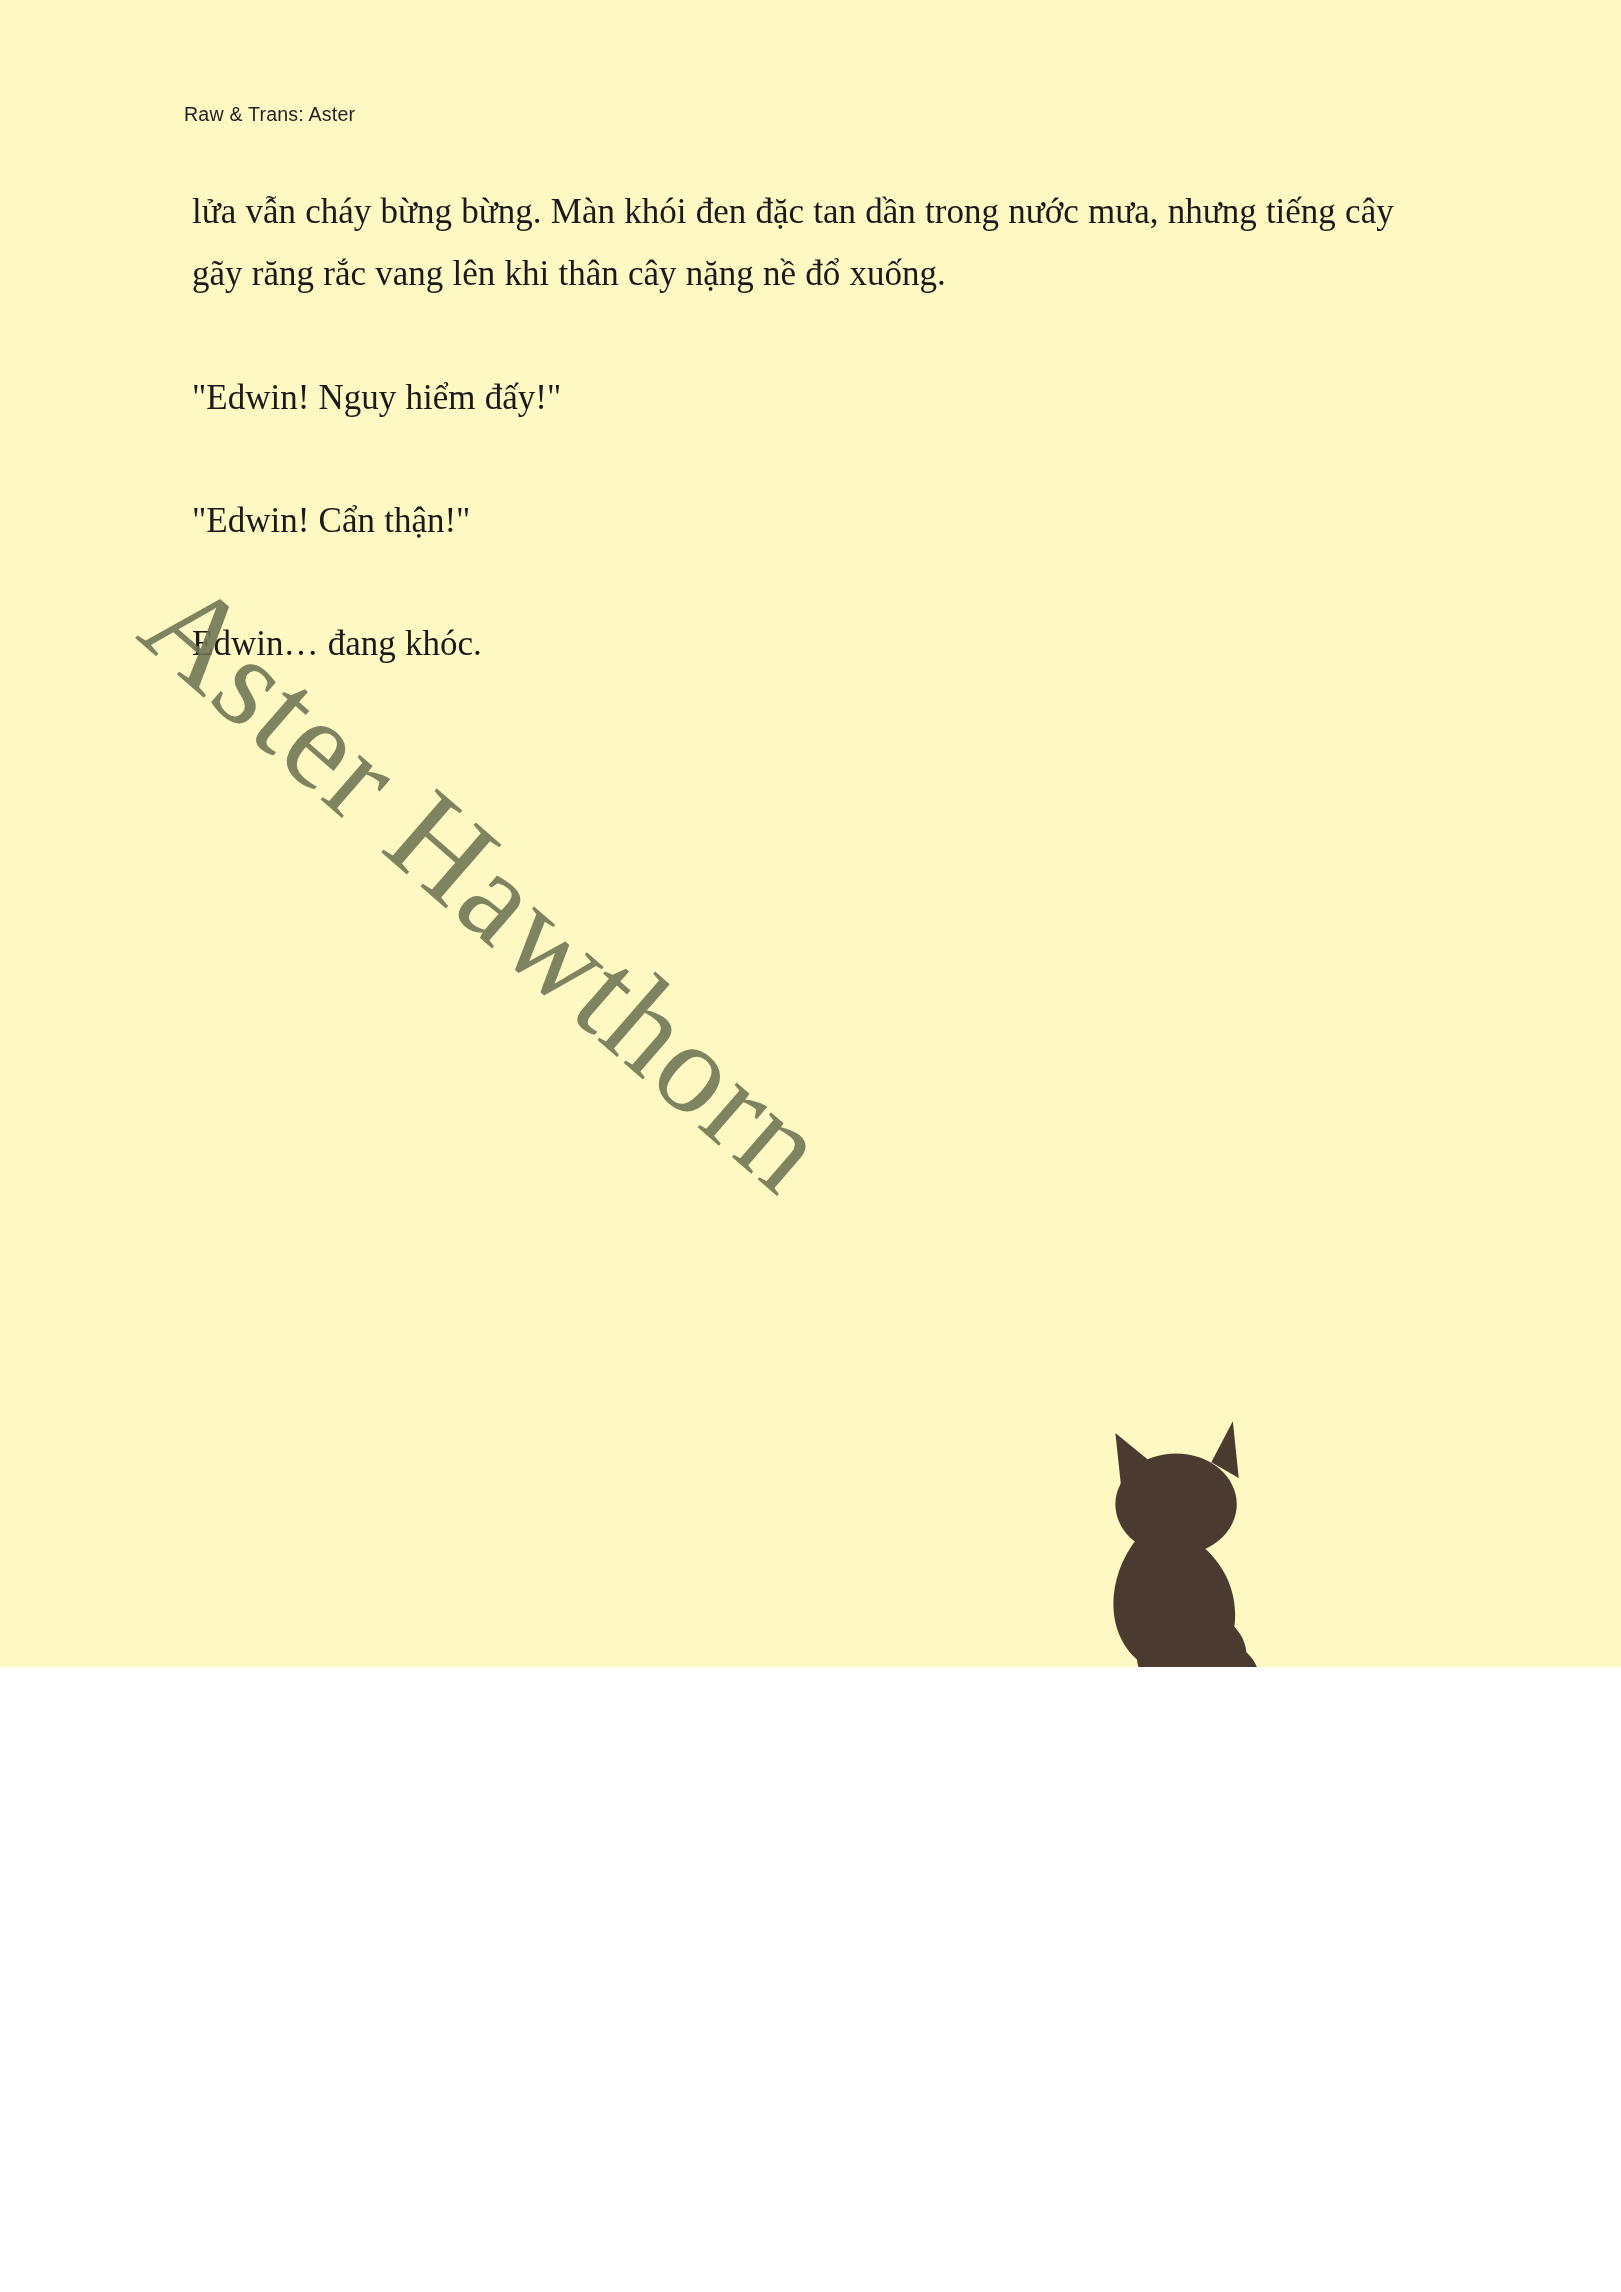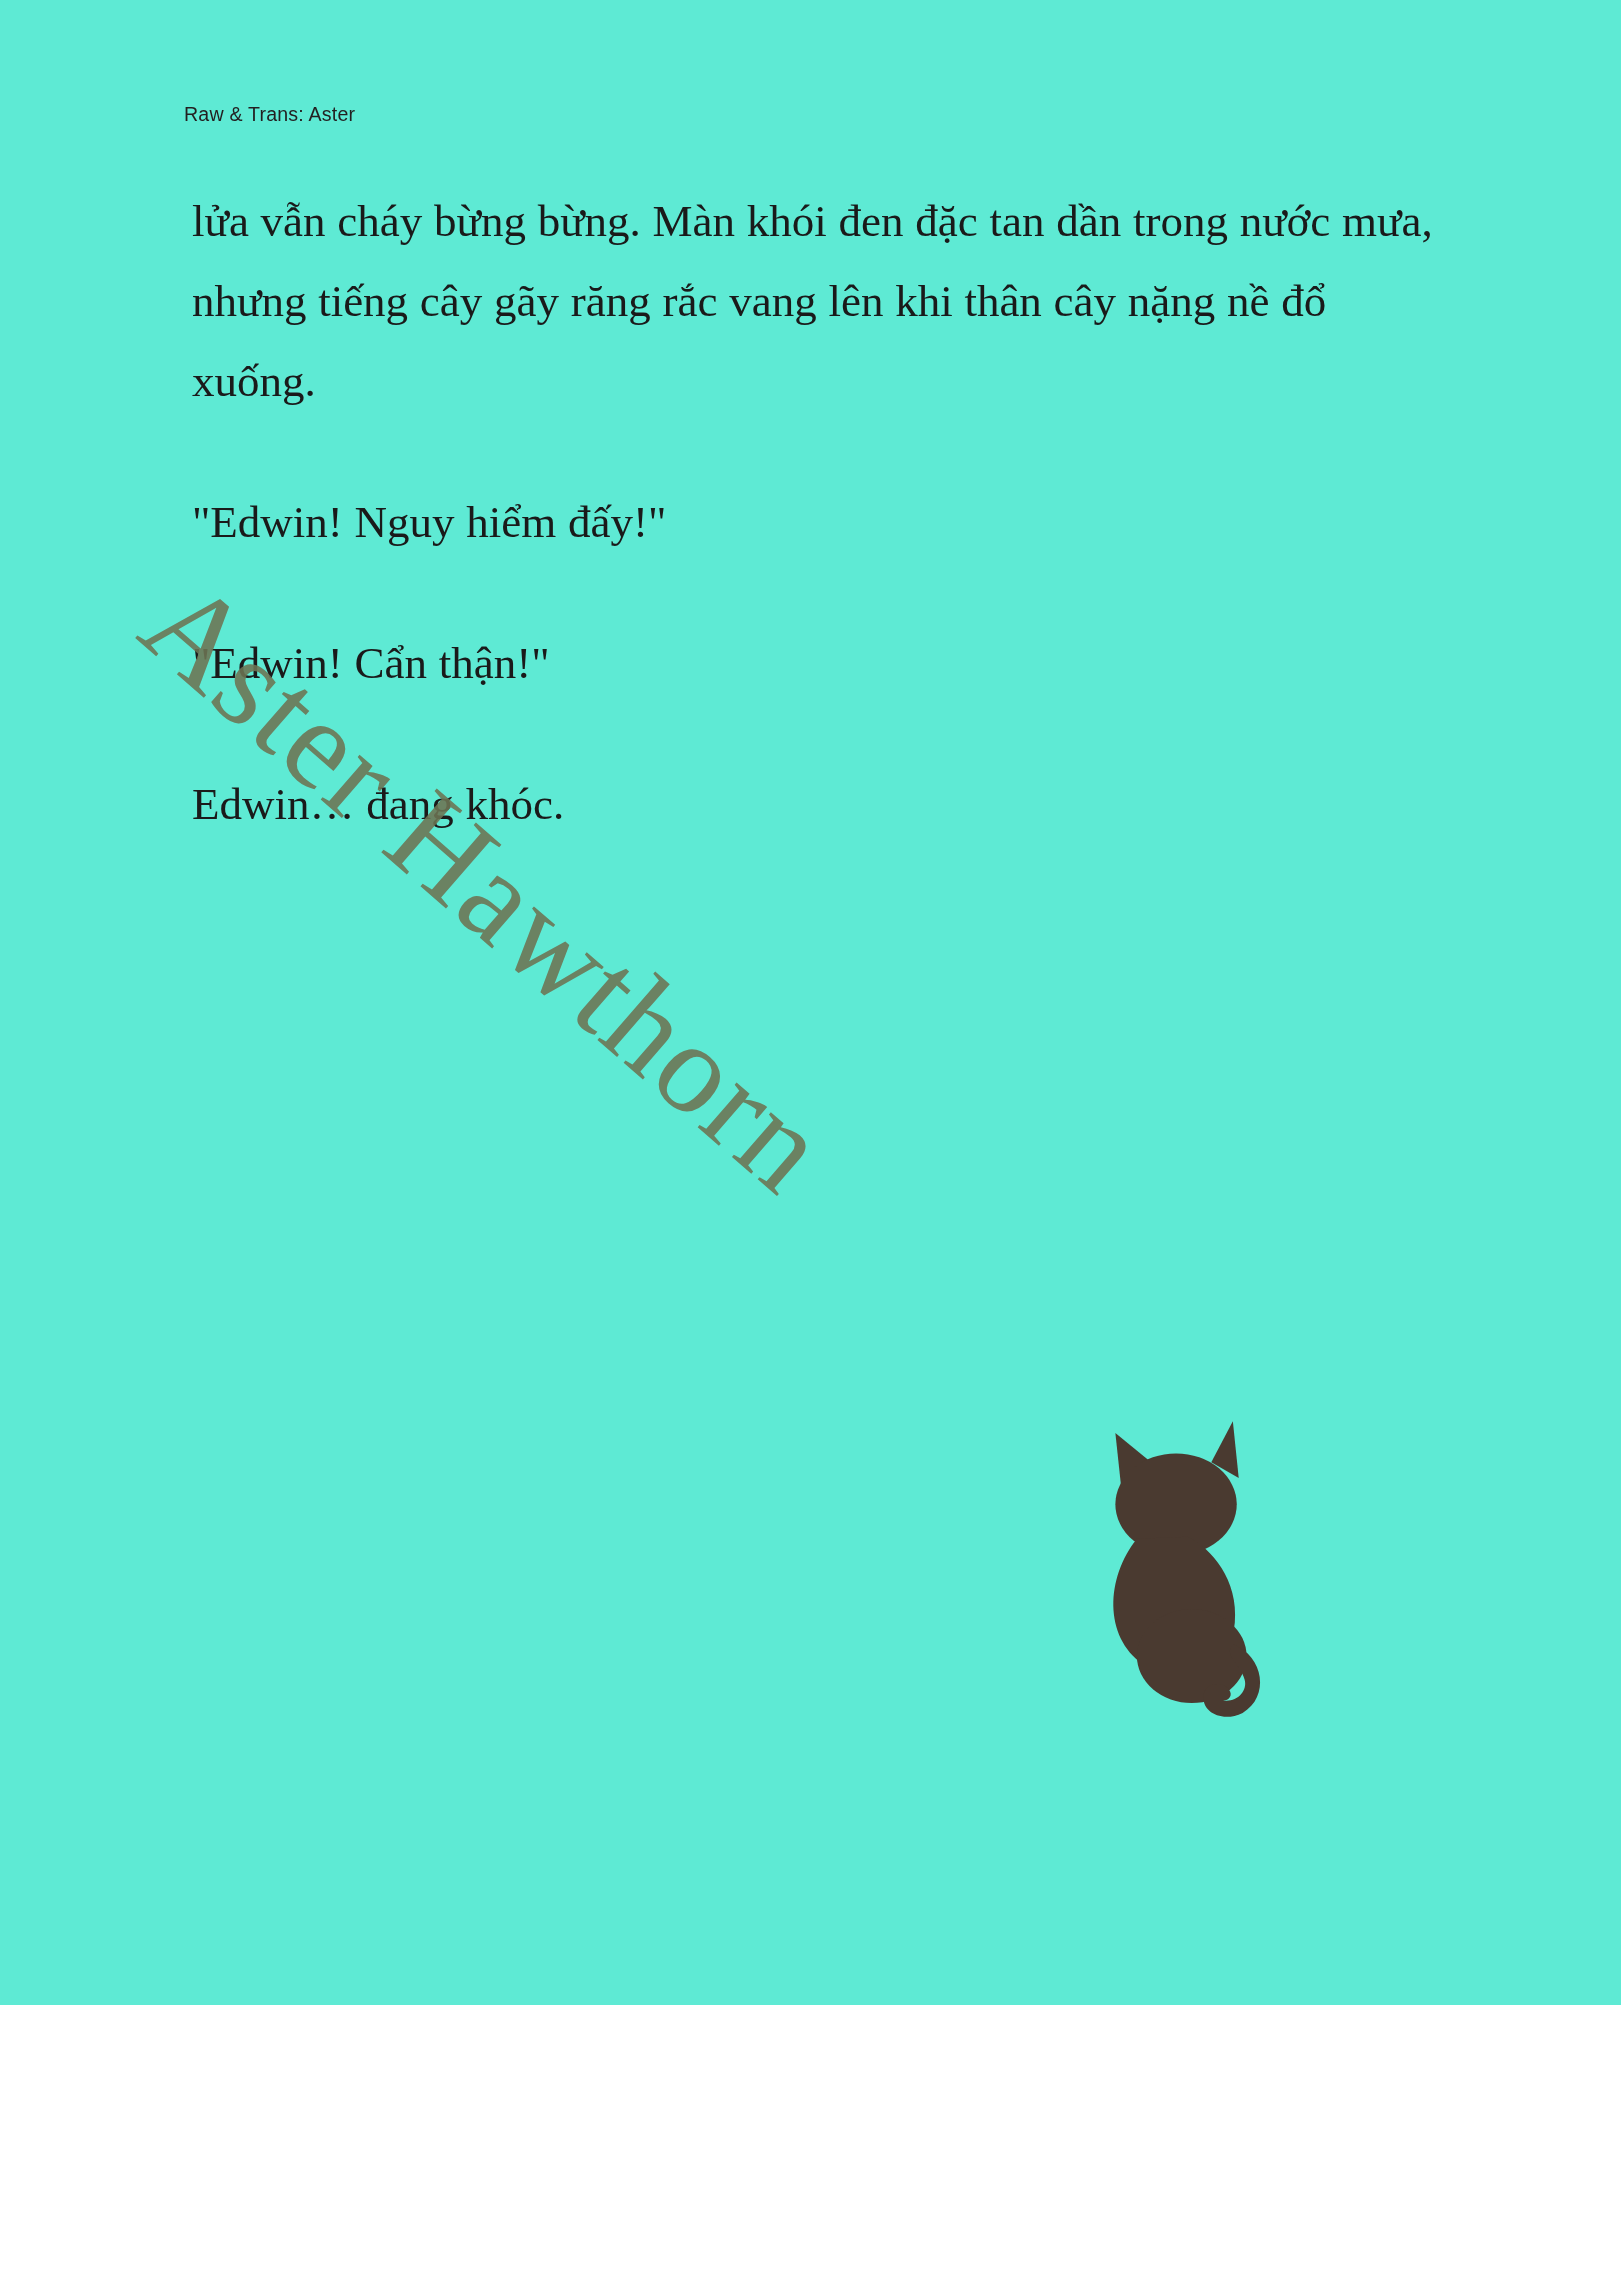--- a/index.html
+++ b/index.html
@@ -6,43 +6,43 @@
     margin: 0;
     padding: 0;
     background: #ffffff;
   }
   body {
     font-family: "Liberation Serif", serif;
   }
   .page {
     position: relative;
     width: 1621px;
-    height: 2005px;
-    background: #5eead4;
+    height: 1667px;
+    background: #fef9c3;
     overflow: hidden;
   }
   .header {
     position: absolute;
     top: 103px;
     left: 184px;
     font-family: "Liberation Sans", sans-serif;
     font-size: 19.6px;
     color: #231f20;
     letter-spacing: 0.2px;
     white-space: nowrap;
   }
   .content {
     position: absolute;
     top: 181px;
     left: 192px;
     width: 1245px;
   }
   .para {
     font-family: "Liberation Serif", serif;
-    font-size: 45px;
+    font-size: 35px;
     line-height: 1.78;
     color: #1a1a1a;
     margin: 0 0 61px 0;
     text-align: left;
     word-spacing: 0.5px;
   }
   .para.gap {
     margin-bottom: 61px;
   }
   

